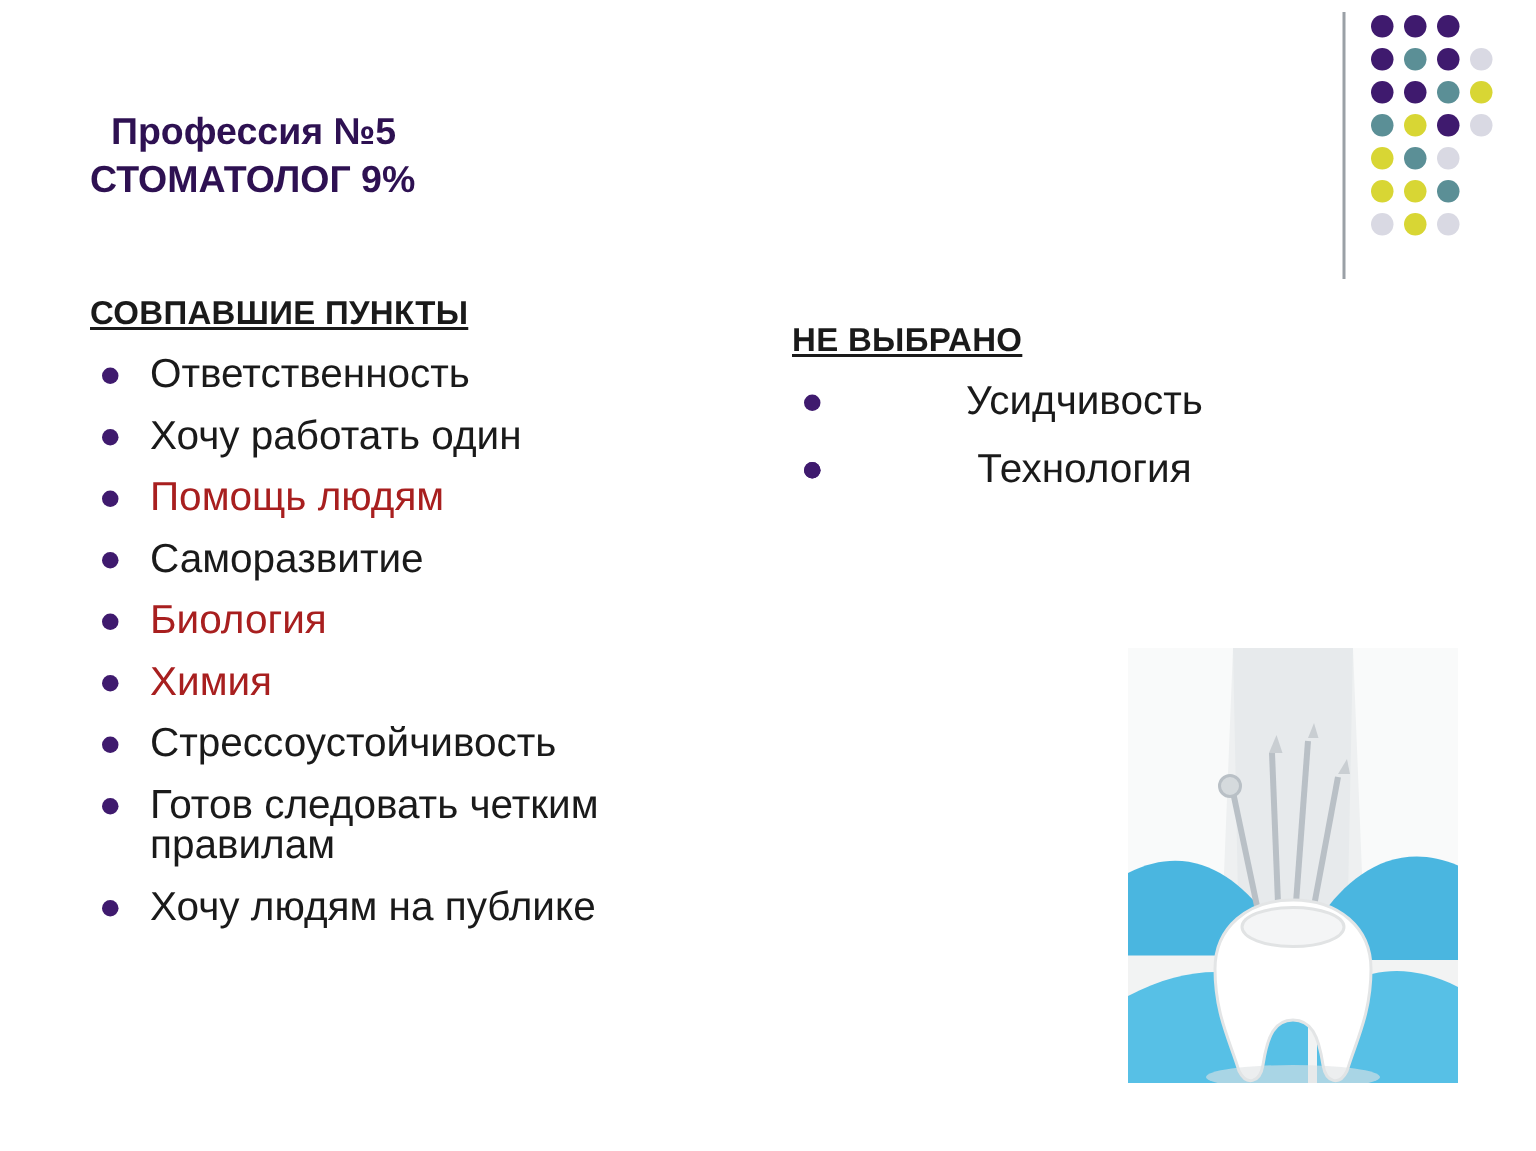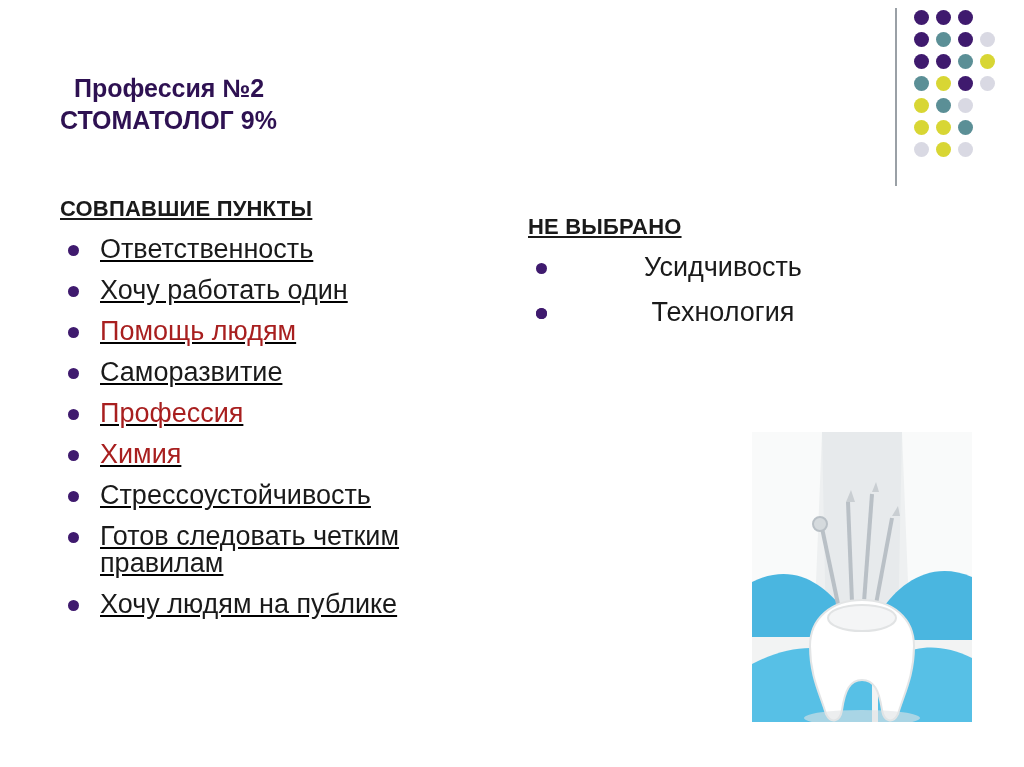--- a/index.html
+++ b/index.html
@@ -63,21 +63,21 @@
     font-weight: bold;
     color: #2e1152;
     line-height: 32px;
   }
 
   
   .col {
     position: absolute;
     top: 196px;
   }
-  .col-left { left: 60px; width: 430px; text-decoration: underline; }
+  .col-left { left: 60px; width: 430px; }
   .col-right { left: 528px; width: 350px; margin-top: 18px; }
 
   .col-heading {
     font-size: 22px;
     font-weight: bold;
     color: #1a1a1a;
     text-decoration: underline;
     margin: 0 0 14px 0;
     letter-spacing: 0.2px;
   }
@@ -155,32 +155,32 @@
     <span class="dot" style="left:14px;top:110px;background:#d8d634"></span>
     <span class="dot" style="left:36px;top:110px;background:#d8d634"></span>
     <span class="dot" style="left:58px;top:110px;background:#5b8f96"></span>
 
     <span class="dot" style="left:14px;top:132px;background:#d9d9e3"></span>
     <span class="dot" style="left:36px;top:132px;background:#d8d634"></span>
     <span class="dot" style="left:58px;top:132px;background:#d9d9e3"></span>
   </div>
 
   <div class="title-block">
-    <div class="title-line1">Профессия №2</div>
+    <div class="title-line1">Профессия №5</div>
     <div class="title-line2">СТОМАТОЛОГ 9%</div>
   </div>
 
   <div class="col col-left">
     <div class="col-heading">СОВПАВШИЕ ПУНКТЫ</div>
     <ul class="items">
       <li><span class="bullet"></span><span>Ответственность</span></li>
       <li><span class="bullet"></span><span>Хочу работать один</span></li>
       <li class="accent"><span class="bullet"></span><span>Помощь людям</span></li>
       <li><span class="bullet"></span><span>Саморазвитие</span></li>
-      <li class="accent"><span class="bullet"></span><span>Профессия</span></li>
+      <li class="accent"><span class="bullet"></span><span>Биология</span></li>
       <li class="accent"><span class="bullet"></span><span>Химия</span></li>
       <li><span class="bullet"></span><span>Стрессоустойчивость</span></li>
       <li><span class="bullet"></span><span> Готов следовать четким правилам</span></li>
       <li><span class="bullet"></span><span>Хочу людям на публике</span></li>
     </ul>
   </div>
 
   <div class="col col-right">
     <div class="col-heading">НЕ ВЫБРАНО</div>
     <ul class="items">

